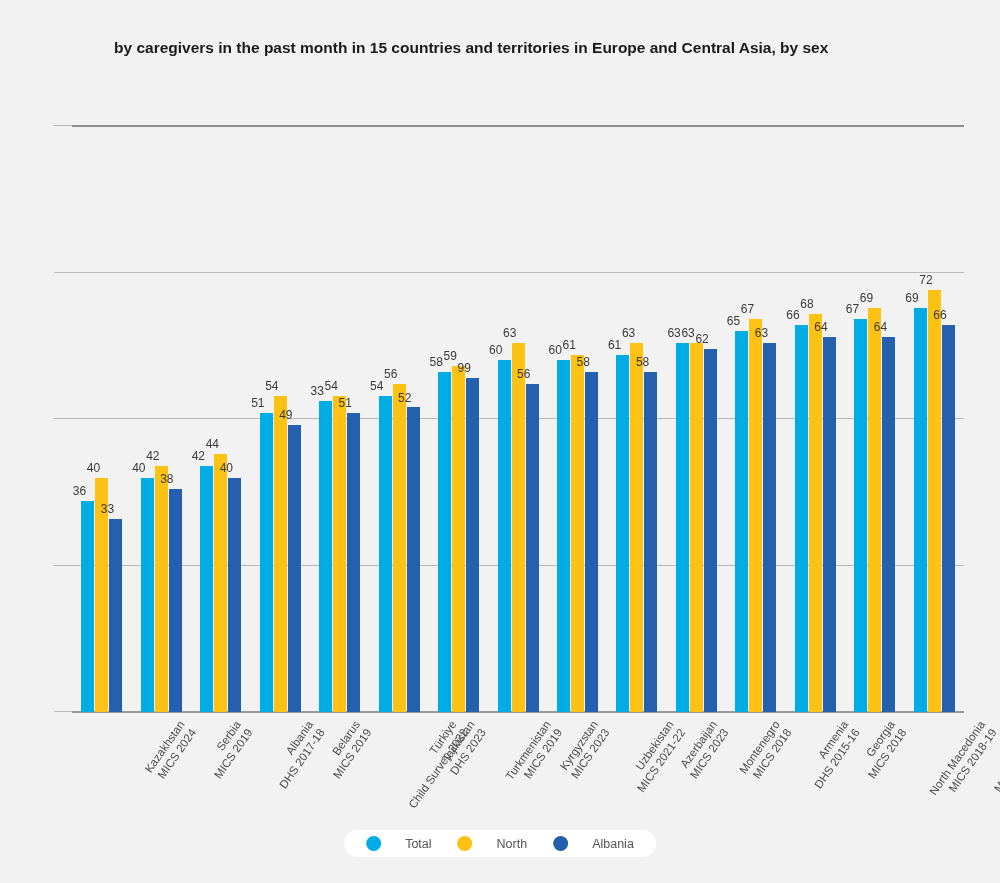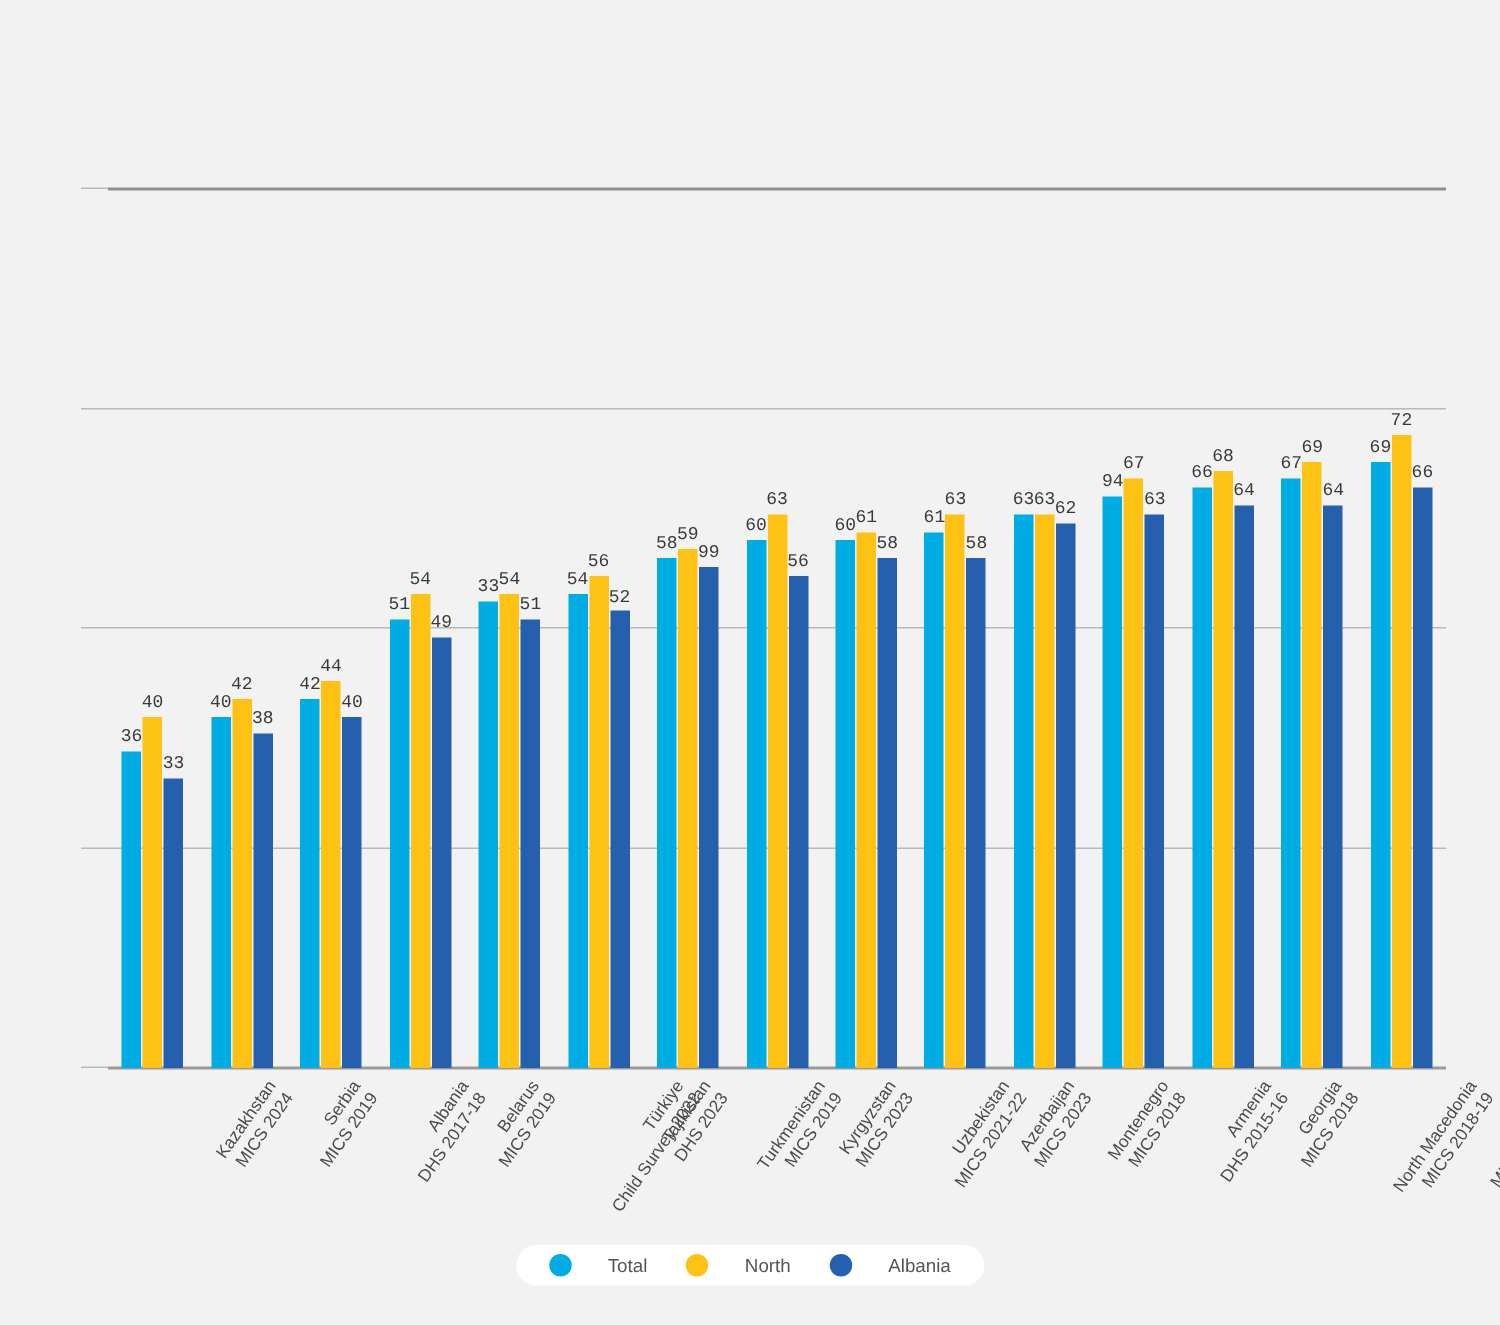--- a/index.html
+++ b/index.html
@@ -81,24 +81,24 @@
     bottom: 0;
     width: 13px;
   }
   .bar-total  { background: #00ace4; left: 0px;  }
   .bar-male   { background: #fdc214; left: 14px; }
   .bar-female { background: #2460ad; left: 28px; }
 
   .bar-value {
     position: absolute;
     width: 30px;
-    text-align: center;
+    text-align: left;
     font-size: 12px;
     color: #3a3a3a;
-    font-family: Liberation Mono, monospace;
+    font-family: Liberation Sans, sans-serif;
   }
 
   
   .xlabel {
     position: absolute;
     top: 718px;
     transform-origin: top right;
     transform: rotate(-55deg);
     text-align: right;
     white-space: nowrap;
@@ -136,20 +136,23 @@
   }
   .legend-label {
     font-size: 12.5px;
     color: #555555;
   }
 </style>
 </head>
 <body>
 
 <div id="figure-header">
+  <div class="title-line title-line-2">
+    <span class="title-bold">by caregivers in the past month in 15 countries and territories in Europe and Central Asia, by sex</span>
+  </div>
 </div>
 
 <div id="plot-area">
     <div class="gridline baseline" style="top: 585px;"></div>
     <div class="ytick-dash" style="top: 585px; left: -18px; width: 18px;"></div>
     <div class="gridline" style="top: 438.5px;"></div>
     <div class="ytick-dash" style="top: 438.5px; left: -18px; width: 18px;"></div>
     <div class="gridline" style="top: 292px;"></div>
     <div class="ytick-dash" style="top: 292px; left: -18px; width: 18px;"></div>
     <div class="gridline" style="top: 145.5px;"></div>
@@ -239,21 +242,21 @@
     <div class="group" style="left: 603.9px; width: 41px;">
       <div class="bar bar-total" title="Montenegro — Total: 63%" style="height: 369.18px; background: rgb(0, 172, 228);"></div>
       <div class="bar-value" style="left: -8.5px; bottom: 372.18px;">63</div>
       <div class="bar bar-male" title="Montenegro — Male: 63%" style="height: 369.18px; background: rgb(253, 194, 20);"></div>
       <div class="bar-value" style="left: 5.5px; bottom: 372.18px;">63</div>
       <div class="bar bar-female" title="Montenegro — Female: 62%" style="height: 363.32px; background: rgb(36, 96, 173);"></div>
       <div class="bar-value" style="left: 19.5px; bottom: 366.32px;">62</div>
     </div>
     <div class="group" style="left: 663.367px; width: 41px;">
       <div class="bar bar-total" title="Armenia — Total: 65%" style="height: 380.9px; background: rgb(0, 172, 228);"></div>
-      <div class="bar-value" style="left: -8.5px; bottom: 383.9px;">94</div>
+      <div class="bar-value" style="left: -8.5px; bottom: 383.9px;">65</div>
       <div class="bar bar-male" title="Armenia — Male: 67%" style="height: 392.62px; background: rgb(253, 194, 20);"></div>
       <div class="bar-value" style="left: 5.5px; bottom: 395.62px;">67</div>
       <div class="bar bar-female" title="Armenia — Female: 63%" style="height: 369.18px; background: rgb(36, 96, 173);"></div>
       <div class="bar-value" style="left: 19.5px; bottom: 372.18px;">63</div>
     </div>
     <div class="group" style="left: 722.833px; width: 41px;">
       <div class="bar bar-total" title="Georgia — Total: 66%" style="height: 386.76px; background: rgb(0, 172, 228);"></div>
       <div class="bar-value" style="left: -8.5px; bottom: 389.76px;">66</div>
       <div class="bar bar-male" title="Georgia — Male: 68%" style="height: 398.48px; background: rgb(253, 194, 20);"></div>
       <div class="bar-value" style="left: 5.5px; bottom: 401.48px;">68</div>

